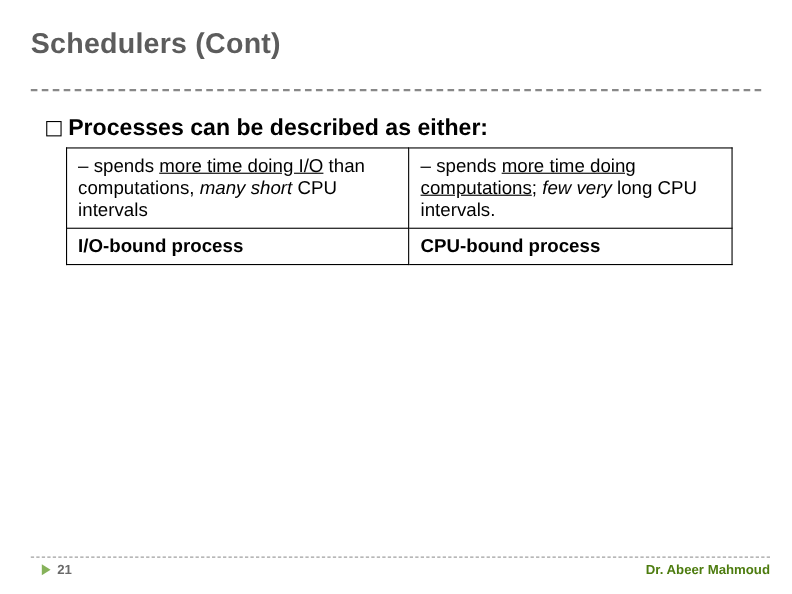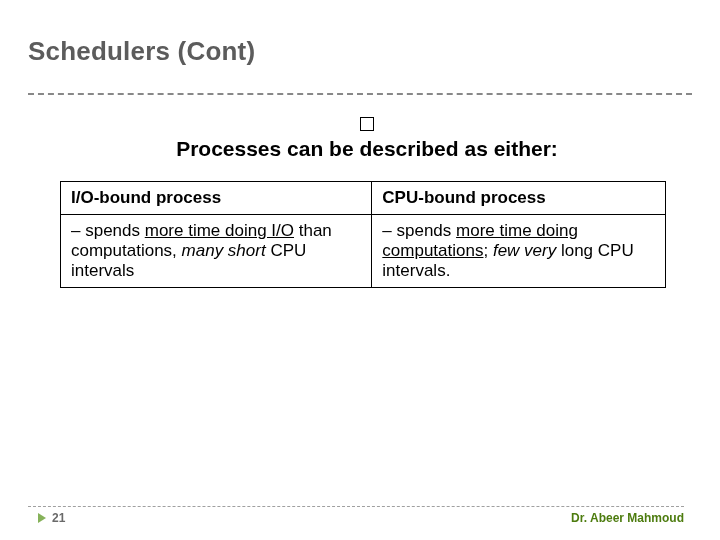--- a/index.html
+++ b/index.html
@@ -1,28 +1,28 @@
 <!DOCTYPE html>
 <html><head>
 <meta charset="utf-8">
 <style>
   * { box-sizing: border-box; margin: 0; padding: 0; }
   html, body { width: 720px; height: 540px; font-family: Arial, Helvetica, sans-serif; background: #fff; }
-  .slide { width: 720px; height: 539px; position: relative; padding: 36px 28px 0 28px; }
+  .slide { width: 720px; height: 539px; position: relative; padding: 24px 28px 0 28px; }
   .title { font-size: 26px; font-weight: bold; color: #5c5c5c; letter-spacing: 0.2px; }
   .divider-top { border: none; border-top: 2px dashed #888; margin: 26px 0 22px 0; }
-  .bullet-row { display: flex; align-items: center; gap: 6px; margin-left: 14px; margin-bottom: 20px; flex-direction: column; }
+  .bullet-row { display: flex; align-items: center; gap: 6px; margin-left: 14px; margin-bottom: 5px; }
   .bullet-box { width: 14px; height: 14px; border: 1.5px solid #000; display: inline-block; flex: 0 0 auto; }
   .bullet-text { font-size: 21px; font-weight: bold; color: #000; }
   table.cmp { border-collapse: collapse; width: 606px; margin-left: 32px; }
   table.cmp td, table.cmp th { border: 1.5px solid #000; padding: 6px 10px; font-size: 17px; vertical-align: top; text-align: left; }
   table.cmp th { font-weight: bold; }
   .u { text-decoration: underline; }
   .i { font-style: italic; }
-  .footer { position: absolute; left: 28px; right: 36px; bottom: 14px; }
+  .footer { position: absolute; left: 28px; right: 20px; bottom: 14px; }
   .divider-bot { border: none; border-top: 1.5px dashed #a0a0a0; margin-bottom: 4px; }
   .footer-row { display: flex; align-items: center; justify-content: space-between; }
   .page-group { display: flex; align-items: center; gap: 6px; margin-left: 10px; }
   .tri { width: 0; height: 0; border-top: 5px solid transparent; border-bottom: 5px solid transparent; border-left: 8px solid #86b25a; }
   .page-num { font-size: 12px; font-weight: bold; color: #6a6a6a; }
   .author { font-size: 12px; font-weight: bold; color: #4d7c0f; }
 </style>
 </head>
 <body>
 
@@ -31,30 +31,30 @@
   <hr class="divider-top">
 
   <div class="bullet-row">
     <span class="bullet-box"></span>
     <span class="bullet-text">Processes can be described as either:</span>
   </div>
 
   <table class="cmp">
     <tbody>
         <tr>
-      <th>I/O-bound process</th>
-      <th>CPU-bound process</th>
-    </tr>
-    <tr>
       <td>
         <span>– spends </span><span class="u">more time doing I/O</span><span> than computations, </span><span class="i">many short</span><span> CPU intervals</span>
       </td>
       <td>
         <span>– spends </span><span class="u">more time doing computations</span><span>; </span><span class="i">few very</span><span> long CPU intervals.</span>
       </td>
+    </tr>
+    <tr>
+      <th>I/O-bound process</th>
+      <th>CPU-bound process</th>
     </tr>
   </tbody>
     </table>
 
   <div class="footer">
     <hr class="divider-bot">
     <div class="footer-row">
       <div class="page-group">
         <div class="tri"></div>
         <span class="page-num">21</span>

